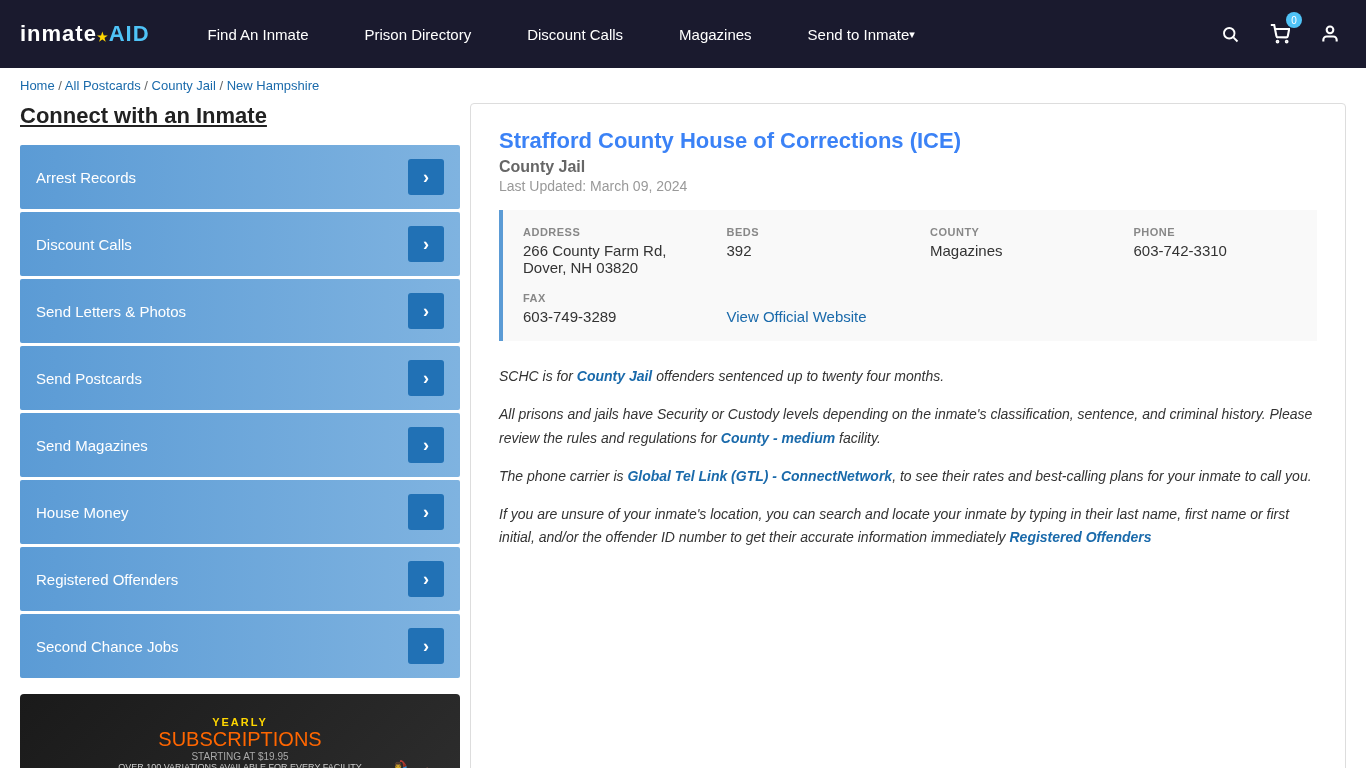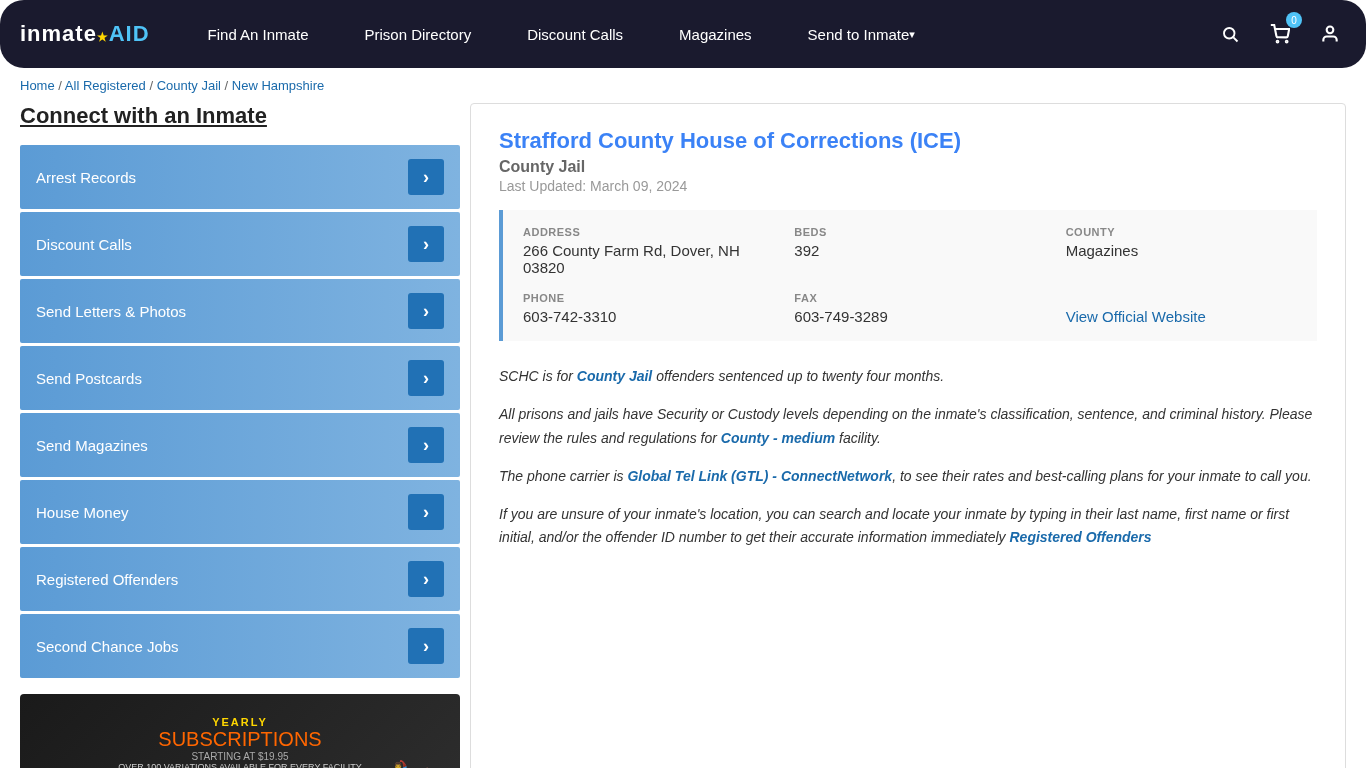--- a/index.html
+++ b/index.html
@@ -6,21 +6,20 @@
     body { font-family: Arial, sans-serif; font-size: 14px; color: #333; background: #fff; }
 
     
     .header {
       background: #1a1a2e;
       display: flex;
       align-items: center;
       padding: 0 20px;
       height: 68px;
       gap: 0;
-      border-radius: 24px;
     }
     .logo-area {
       margin-right: 30px;
       display: flex;
       align-items: center;
     }
     .logo-text {
       color: #fff;
       font-size: 22px;
       font-weight: bold;
@@ -221,21 +220,21 @@
     .facility-updated {
       font-size: 14px;
       color: #999;
       margin-bottom: 16px;
     }
 
     .info-grid {
       border-left: 4px solid #5b9bd5;
       padding: 16px 20px;
       display: grid;
-      grid-template-columns: 1fr 1fr 1fr;
+      grid-template-columns: 1fr 1fr 1fr 1fr;
       gap: 16px 40px;
       margin-bottom: 24px;
       background: #f9f9f9;
     }
     .info-field {}
     .info-label {
       font-size: 11px;
       font-weight: bold;
       color: #888;
       text-transform: uppercase;
@@ -303,21 +302,21 @@
         <path d="M20 21v-2a4 4 0 0 0-4-4H8a4 4 0 0 0-4 4v2"></path>
         <circle cx="12" cy="7" r="4"></circle>
       </svg>
     </div>
   </div>
 </header>
 
 <div class="breadcrumb-bar">
   <a href="#">Home</a>
   <span> / </span>
-  <a href="#">All Registered</a>
+  <a href="#">All Postcards</a>
   <span> / </span>
   <a href="#">County Jail</a>
   <span> / </span>
   <a href="#">New Hampshire</a>
 </div>
 
 <div class="main-content">
 
   <aside class="sidebar">
     <h2 class="sidebar-title">Connect with an Inmate</h2>

